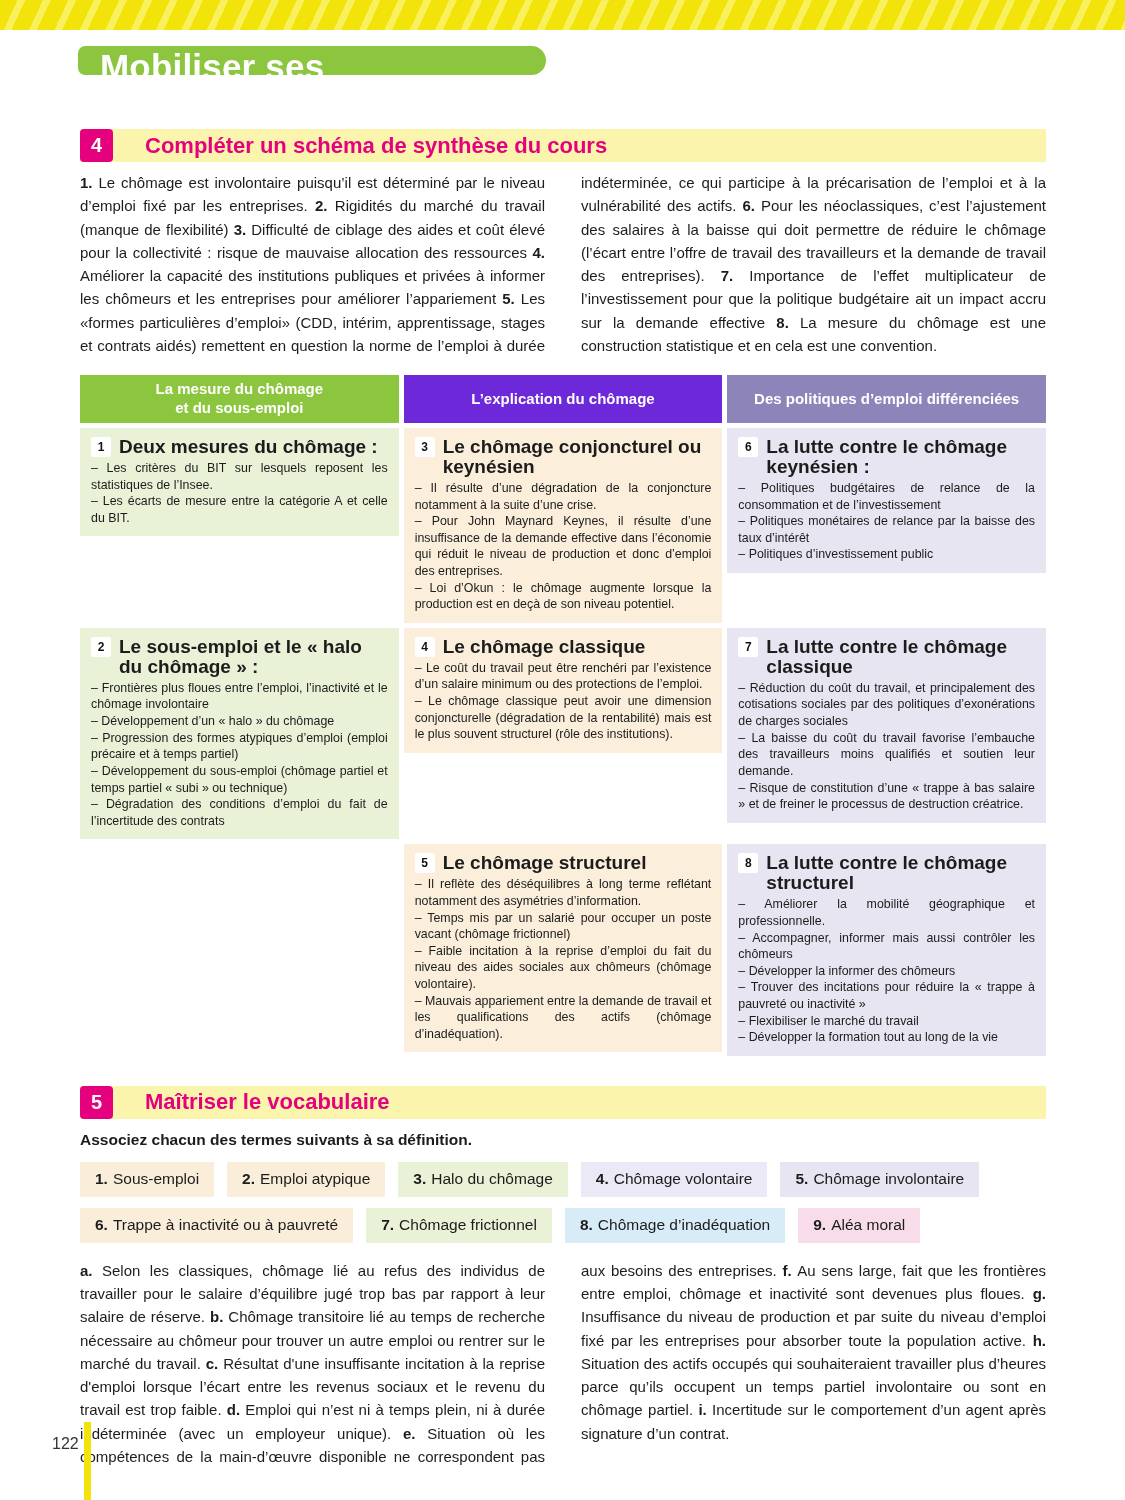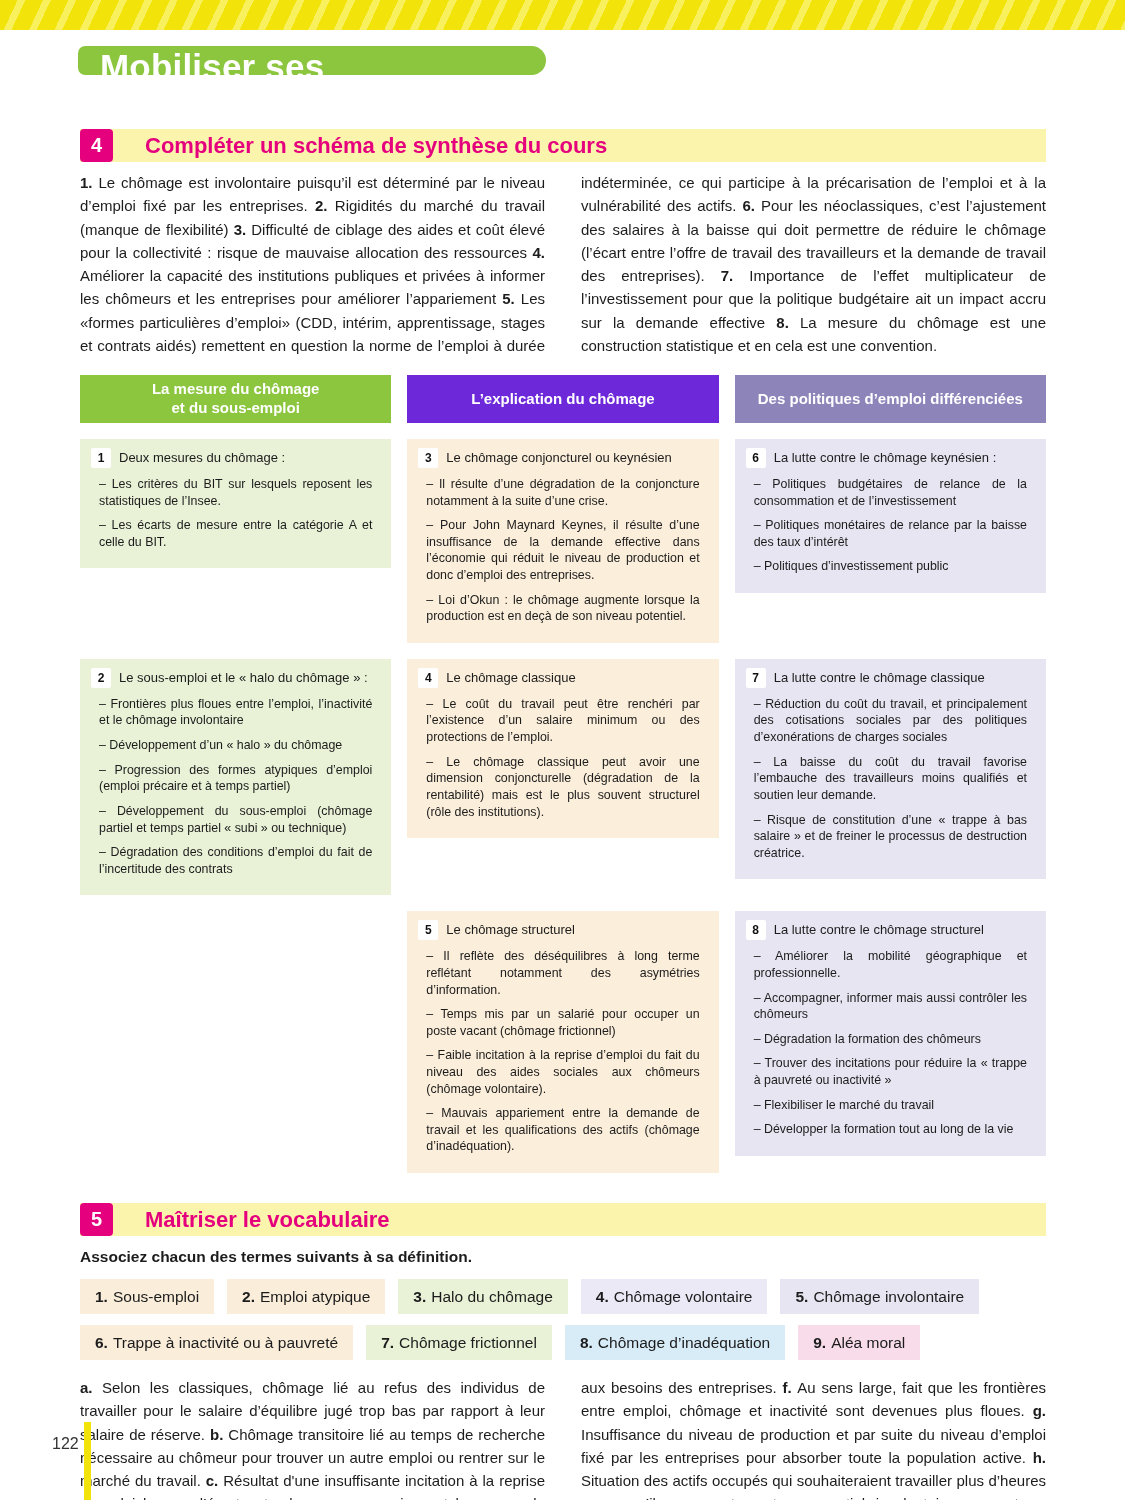--- a/index.html
+++ b/index.html
@@ -59,43 +59,43 @@
     line-height:1.55;
     text-align:justify;
   }
   .flowtext b { font-weight:bold; }
   .definitions { margin-top:16px; }
 
   .synth-table {
     margin-top:18px;
     display:grid;
     grid-template-columns:1fr 1fr 1fr;
-    gap:16px;
+    gap:5px;
   }
   .tbl-header {
     color:#fff; font-weight:bold; font-size:15px;
     text-align:center; white-space:pre-line; line-height:1.25;
     display:flex; align-items:center; justify-content:center;
     min-height:48px; padding:4px 10px;
   }
   .synth-cell {
     align-self:start;
     padding:9px 11px 10px;
     font-size:12.4px;
     line-height:1.34;
     text-align:justify;
   }
   .cell-head { display:flex; align-items:flex-start; gap:8px; margin-bottom:3px; text-align:left; }
   .numbox {
     background:#fff; width:20px; height:20px; flex:0 0 20px;
     display:flex; align-items:center; justify-content:center;
     font-weight:bold; font-size:12px; border-radius:2px; color:#111;
   }
-  .cell-title { font-weight:normal; font-size:13px; line-height:20px; }
-  .cell-item { margin:8px; }
+  .cell-title { font-weight:bold; font-size:19px; line-height:20px; }
+  .cell-item { margin:0; }
 
   .chips-row { display:flex; gap:13px; margin-top:13px; }
   .chips-row + .chips-row { margin-top:11px; }
   .chip {
     height:35px;
     display:flex; align-items:center;
     padding:0 15px;
     font-size:15.5px;
     white-space:nowrap;
   }
@@ -190,21 +190,21 @@
         <div class="cell-item">– La baisse du coût du travail favorise l’embauche des travailleurs moins qualifiés et soutien leur demande.</div>
         <div class="cell-item">– Risque de constitution d’une « trappe à bas salaire » et de freiner le processus de destruction créatrice.</div>
       </div>
       <div class="synth-cell" style="background: rgb(232, 229, 242); grid-area: 4 / 3;">
         <div class="cell-head">
           <span class="numbox">8</span>
           <span class="cell-title">La lutte contre le chômage structurel</span>
         </div>
         <div class="cell-item">– Améliorer la mobilité géographique et professionnelle.</div>
         <div class="cell-item">– Accompagner, informer mais aussi contrôler les chômeurs</div>
-        <div class="cell-item">– Dégradation la formation des chômeurs</div>
+        <div class="cell-item">– Développer la informer des chômeurs</div>
         <div class="cell-item">– Trouver des incitations pour réduire la « trappe à pauvreté ou inactivité »</div>
         <div class="cell-item">– Flexibiliser le marché du travail</div>
         <div class="cell-item">– Développer la formation tout au long de la vie</div>
       </div>
     </div>
 
   <div class="section-head s5">
     <div class="badge">5</div>
     <div class="section-title">Maîtriser le vocabulaire</div>
   </div>

